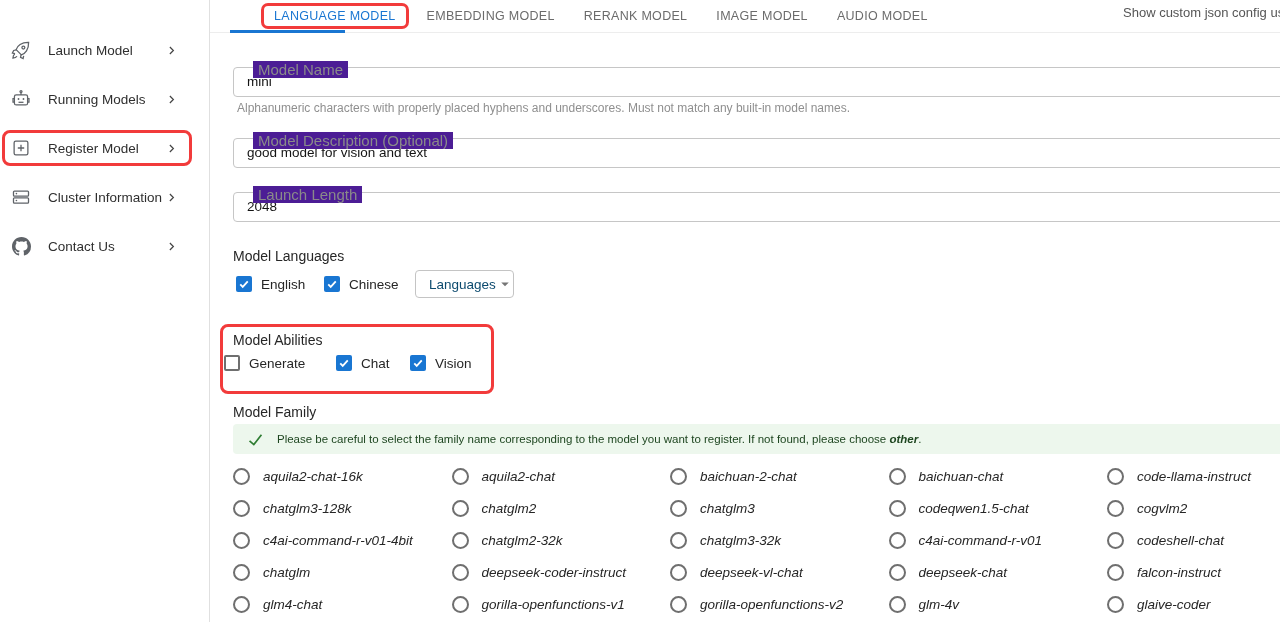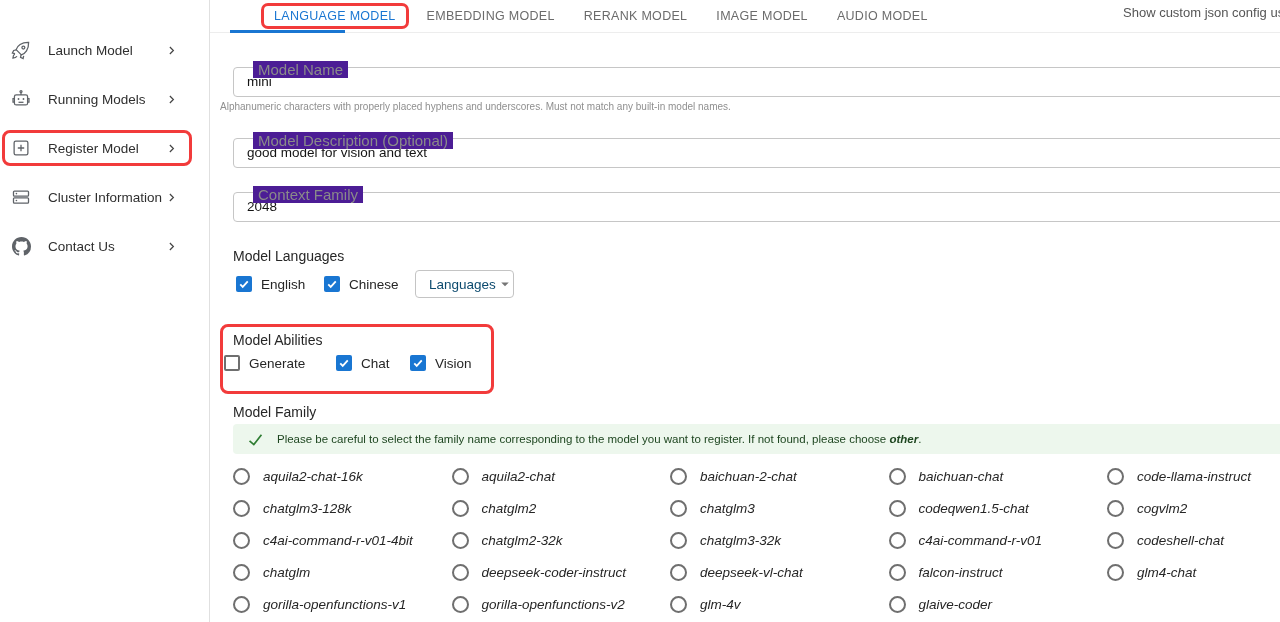--- a/index.html
+++ b/index.html
@@ -33,21 +33,21 @@
   .json-link { position:absolute; left:1123px; top:5px; font-size:13px; color:#555;
                white-space:nowrap; cursor:pointer; }
 
   
   .field { position:absolute; left:233px; width:1060px; height:30px;
            border:1px solid #c6c6c6; border-radius:4px; background:#fff; }
   .field-label { position:absolute; top:-7px; left:19px; padding:0 5px; background:#4c1d95;
                  font-size:15px; color:#8a8a8a; white-space:nowrap; }
   .field-value { font-size:13.5px; color:#141414; line-height:28px; padding-left:13px;
                  white-space:nowrap; }
-  .helper { position:absolute; left:220px; font-size:10px; color:#8f8f8f; }
+  .helper { position:absolute; left:237px; font-size:12px; color:#8f8f8f; }
 
   .section-heading { position:absolute; font-size:14px; color:#262626; }
 
   
   .cb-group { position:absolute; display:flex; align-items:flex-end; cursor:pointer; }
   .cb { width:16px; height:16px; border-radius:2px; flex:0 0 16px; }
   .cb.checked { background:#1976d2; display:flex; align-items:center; justify-content:center; }
   .cb.unchecked { border:2px solid #6f6f6f; background:#fff; }
   .cb-label { margin-left:9px; font-size:13.5px; color:#262626; }
 
@@ -183,21 +183,21 @@
     <div class="field-value">mini</div>
   </div>
   <div class="helper" style="top:101px">Alphanumeric characters with properly placed hyphens and underscores. Must not match any built-in model names.</div>
 
   <div class="field" style="top:138px">
     <span class="field-label">Model Description (Optional)</span>
     <div class="field-value">good model for vision and text</div>
   </div>
 
   <div class="field" style="top:192px">
-    <span class="field-label">Context Family</span>
+    <span class="field-label">Launch Length</span>
     <div class="field-value">2048</div>
   </div>
 
   <div class="section-heading" style="left:233px; top:248px">Model Languages</div>
 
   <div class="cb-group" style="left:236px; top:276px">
     <span class="cb checked">
       <svg width="12" height="12" viewBox="0 0 16 16" fill="none" stroke="#fff" stroke-width="2.4">
           <polyline points="3,8.5 6.3,11.8 13,4.5"></polyline>
         </svg>
@@ -324,20 +324,24 @@
     <div class="fam">
         <span class="radio"></span>
         <span class="fam-label">deepseek-coder-instruct</span>
       </div>
     <div class="fam">
         <span class="radio"></span>
         <span class="fam-label">deepseek-vl-chat</span>
       </div>
     <div class="fam">
         <span class="radio"></span>
+        <span class="fam-label">deepseek-chat</span>
+      </div>
+    <div class="fam">
+        <span class="radio"></span>
         <span class="fam-label">falcon-instruct</span>
       </div>
     <div class="fam">
         <span class="radio"></span>
         <span class="fam-label">glm4-chat</span>
       </div>
     <div class="fam">
         <span class="radio"></span>
         <span class="fam-label">gorilla-openfunctions-v1</span>
       </div>

